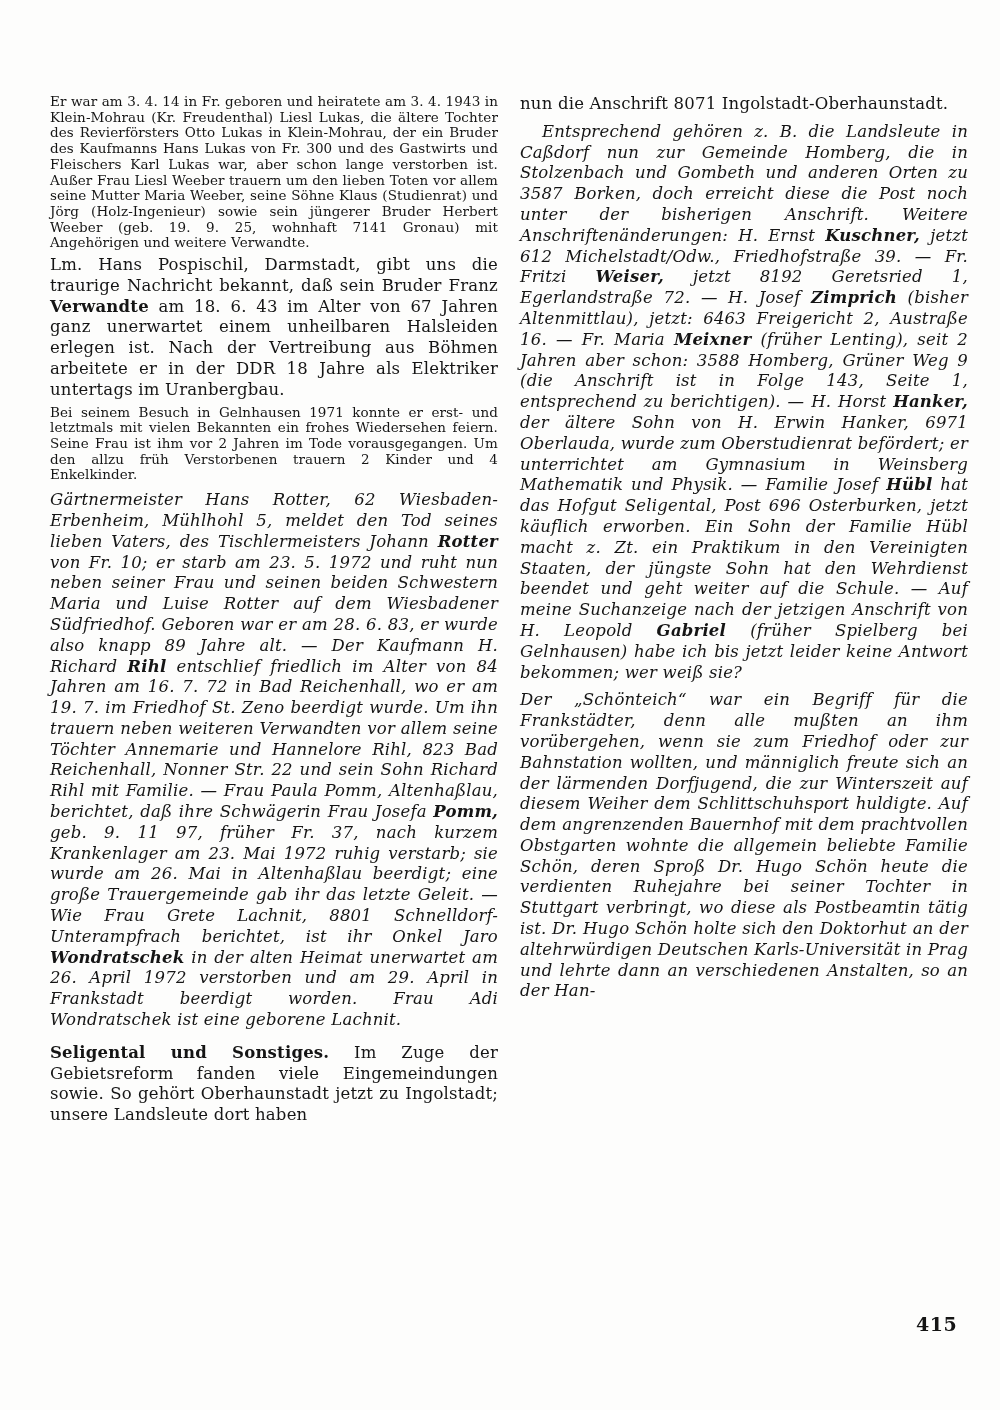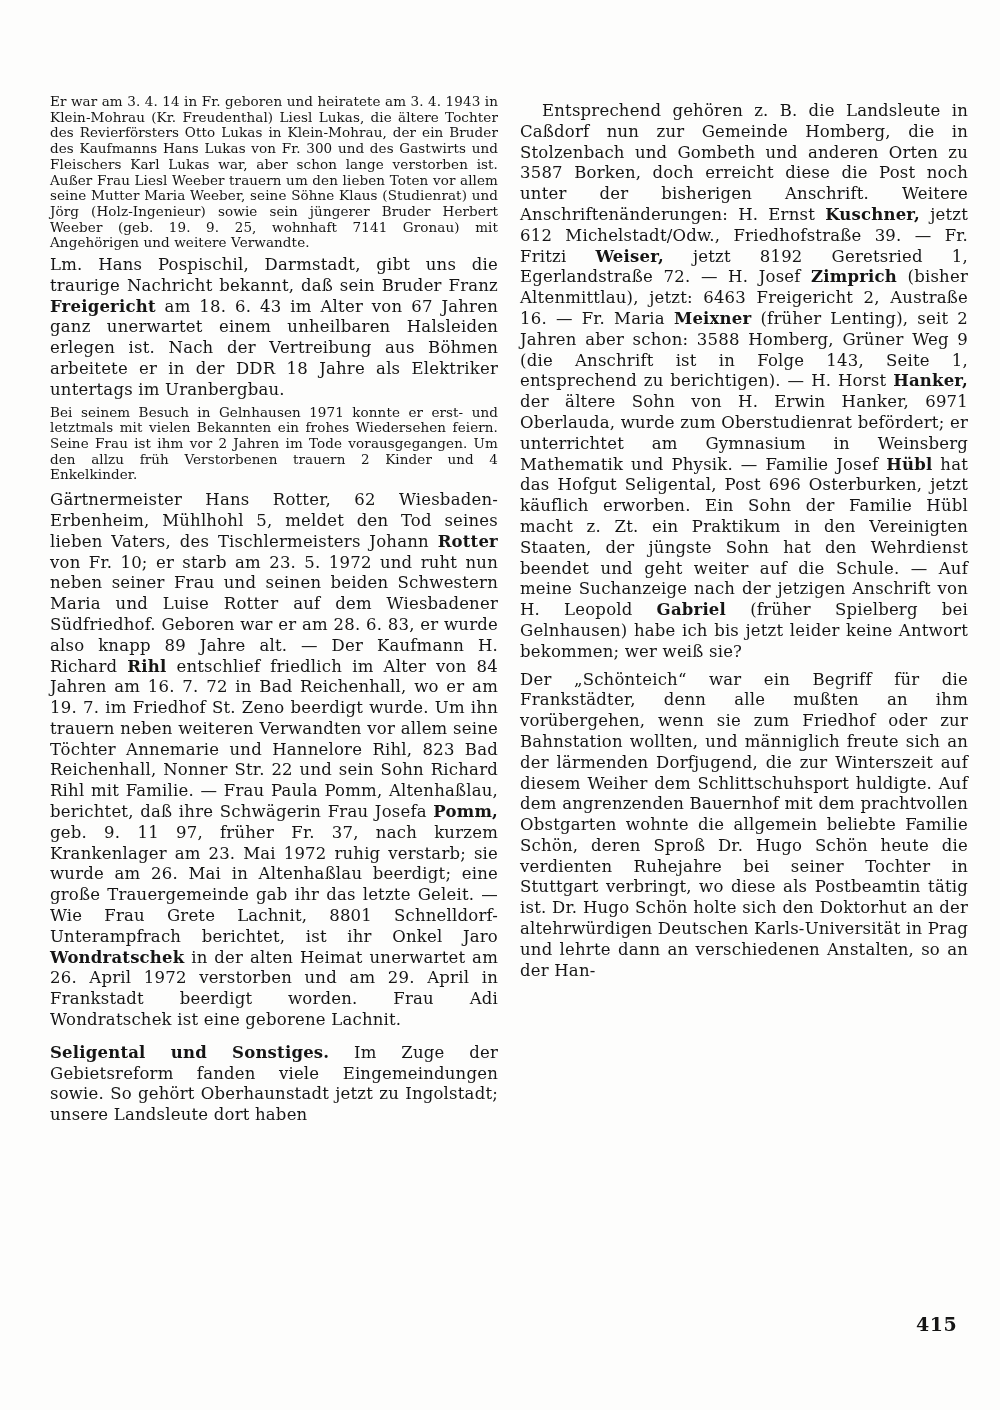--- a/index.html
+++ b/index.html
@@ -36,21 +36,21 @@
     font-size: 16.5px;
     line-height: 20.8px;
     letter-spacing: 0.2px;
   }
   .small {
     font-size: 13.5px;
     line-height: 15.7px;
     letter-spacing: 0.1px;
   }
   .gap-top { margin-top: 12px !important; }
-  .gap-top-sm { margin-top: 7px !important; }
+  .gap-top-sm { margin-top: 7px !important; font-style: italic; }
   .indent { text-indent: 22px; }
   .heading {
     font-weight: bold;
     font-size: 16.5px;
     line-height: 20.8px;
     text-align: left !important;
   }
   .page-number {
     position: absolute;
     left: 916px;
@@ -62,27 +62,28 @@
   b { font-weight: bold; }
 </style>
 </head>
 <body>
 
 <div class="page">
   <div class="columns">
 
     <div class="col">
       <p class="small"><span>Er war am 3. 4. 14 in Fr. geboren und heiratete am 3. 4. 1943 in Klein-Mohrau (Kr. Freudenthal) Liesl Lukas, die ältere Tochter des Revierförsters Otto Lukas in Klein-Mohrau, der ein Bruder des Kaufmanns Hans Lukas von Fr. 300 und des Gastwirts und Fleischers Karl Lukas war, aber schon lange verstorben ist. Außer Frau Liesl Weeber trauern um den lieben Toten vor allem seine Mutter Maria Weeber, seine Söhne Klaus (Studienrat) und Jörg (Holz-Ingenieur) sowie sein jüngerer Bruder Herbert Weeber (geb. 19. 9. 25, wohnhaft 7141 Gronau) mit Angehörigen und weitere Verwandte.</span></p>
-      <p class="normal"><span>Lm. Hans Pospischil, Darmstadt, gibt uns die traurige Nachricht bekannt, daß sein Bruder Franz </span><b>Freigericht</b><span> am 18. 6. 43 im Alter von 67 Jahren ganz unerwartet einem unheilbaren Halsleiden erlegen ist. Nach der Vertreibung aus Böhmen arbeitete er in der DDR 18 Jahre als Elektriker untertags im Uranbergbau.</span></p>
+      <p class="normal"><span>Lm. Hans Pospischil, Darmstadt, gibt uns die traurige Nachricht bekannt, daß sein Bruder Franz </span><b>Verwandte</b><span> am 18. 6. 43 im Alter von 67 Jahren ganz unerwartet einem unheilbaren Halsleiden erlegen ist. Nach der Vertreibung aus Böhmen arbeitete er in der DDR 18 Jahre als Elektriker untertags im Uranbergbau.</span></p>
       <p class="small"><span>Bei seinem Besuch in Gelnhausen 1971 konnte er erst- und letztmals mit vielen Bekannten ein frohes Wiedersehen feiern. Seine Frau ist ihm vor 2 Jahren im Tode vorausgegangen. Um den allzu früh Verstorbenen trauern 2 Kinder und 4 Enkelkinder.</span></p>
       <p class="normal gap-top-sm"><span>Gärtnermeister Hans Rotter, 62 Wiesbaden-Erbenheim, Mühlhohl 5, meldet den Tod seines lieben Vaters, des Tischlermeisters Johann </span><b>Rotter</b><span> von Fr. 10; er starb am 23. 5. 1972 und ruht nun neben seiner Frau und seinen beiden Schwestern Maria und Luise Rotter auf dem Wiesbadener Südfriedhof. Geboren war er am 28. 6. 83, er wurde also knapp 89 Jahre alt. — Der Kaufmann H. Richard </span><b>Rihl</b><span> entschlief friedlich im Alter von 84 Jahren am 16. 7. 72 in Bad Reichenhall, wo er am 19. 7. im Friedhof St. Zeno beerdigt wurde. Um ihn trauern neben weiteren Verwandten vor allem seine Töchter Annemarie und Hannelore Rihl, 823 Bad Reichenhall, Nonner Str. 22 und sein Sohn Richard Rihl mit Familie. — Frau Paula Pomm, Altenhaßlau, berichtet, daß ihre Schwägerin Frau Josefa </span><b>Pomm,</b><span> geb. 9. 11 97, früher Fr. 37, nach kurzem Krankenlager am 23. Mai 1972 ruhig verstarb; sie wurde am 26. Mai in Altenhaßlau beerdigt; eine große Trauergemeinde gab ihr das letzte Geleit. — Wie Frau Grete Lachnit, 8801 Schnelldorf-Unterampfrach berichtet, ist ihr Onkel Jaro </span><b>Wondratschek</b><span> in der alten Heimat unerwartet am 26. April 1972 verstorben und am 29. April in Frankstadt beerdigt worden. Frau Adi Wondratschek ist eine geborene Lachnit.</span></p>
       <p class="normal gap-top"><b>Seligental und Sonstiges.</b><span> Im Zuge der Gebietsreform fanden viele Eingemeindungen sowie. So gehört Oberhaunstadt jetzt zu Ingolstadt; unsere Landsleute dort haben</span></p>
     </div>
 
     <div class="col">
+      <p class="normal"><span>nun die Anschrift 8071 Ingolstadt-Oberhaunstadt.</span></p>
       <p class="normal indent gap-top-sm"><span>Entsprechend gehören z. B. die Landsleute in Caßdorf nun zur Gemeinde Homberg, die in Stolzenbach und Gombeth und anderen Orten zu 3587 Borken, doch erreicht diese die Post noch unter der bisherigen Anschrift. Weitere Anschriftenänderungen: H. Ernst </span><b>Kuschner,</b><span> jetzt 612 Michelstadt/Odw., Friedhofstraße 39. — Fr. Fritzi </span><b>Weiser,</b><span> jetzt 8192 Geretsried 1, Egerlandstraße 72. — H. Josef </span><b>Zimprich</b><span> (bisher Altenmittlau), jetzt: 6463 Freigericht 2, Austraße 16. — Fr. Maria </span><b>Meixner</b><span> (früher Lenting), seit 2 Jahren aber schon: 3588 Homberg, Grüner Weg 9 (die Anschrift ist in Folge 143, Seite 1, entsprechend zu berichtigen). — H. Horst </span><b>Hanker,</b><span> der ältere Sohn von H. Erwin Hanker, 6971 Oberlauda, wurde zum Oberstudienrat befördert; er unterrichtet am Gymnasium in Weinsberg Mathematik und Physik. — Familie Josef </span><b>Hübl</b><span> hat das Hofgut Seligental, Post 696 Osterburken, jetzt käuflich erworben. Ein Sohn der Familie Hübl macht z. Zt. ein Praktikum in den Vereinigten Staaten, der jüngste Sohn hat den Wehrdienst beendet und geht weiter auf die Schule. — Auf meine Suchanzeige nach der jetzigen Anschrift von H. Leopold </span><b>Gabriel</b><span> (früher Spielberg bei Gelnhausen) habe ich bis jetzt leider keine Antwort bekommen; wer weiß sie?</span></p>
       <p class="normal gap-top-sm"><span>Der „Schönteich“ war ein Begriff für die Frankstädter, denn alle mußten an ihm vorübergehen, wenn sie zum Friedhof oder zur Bahnstation wollten, und männiglich freute sich an der lärmenden Dorfjugend, die zur Winterszeit auf diesem Weiher dem Schlittschuhsport huldigte. Auf dem angrenzenden Bauernhof mit dem prachtvollen Obstgarten wohnte die allgemein beliebte Familie Schön, deren Sproß Dr. Hugo Schön heute die verdienten Ruhejahre bei seiner Tochter in Stuttgart verbringt, wo diese als Postbeamtin tätig ist. Dr. Hugo Schön holte sich den Doktorhut an der altehrwürdigen Deutschen Karls-Universität in Prag und lehrte dann an verschiedenen Anstalten, so an der Han-</span></p>
     </div>
 
   </div>
 
   <div class="page-number">415</div>
 </div>
 
 </body></html>

